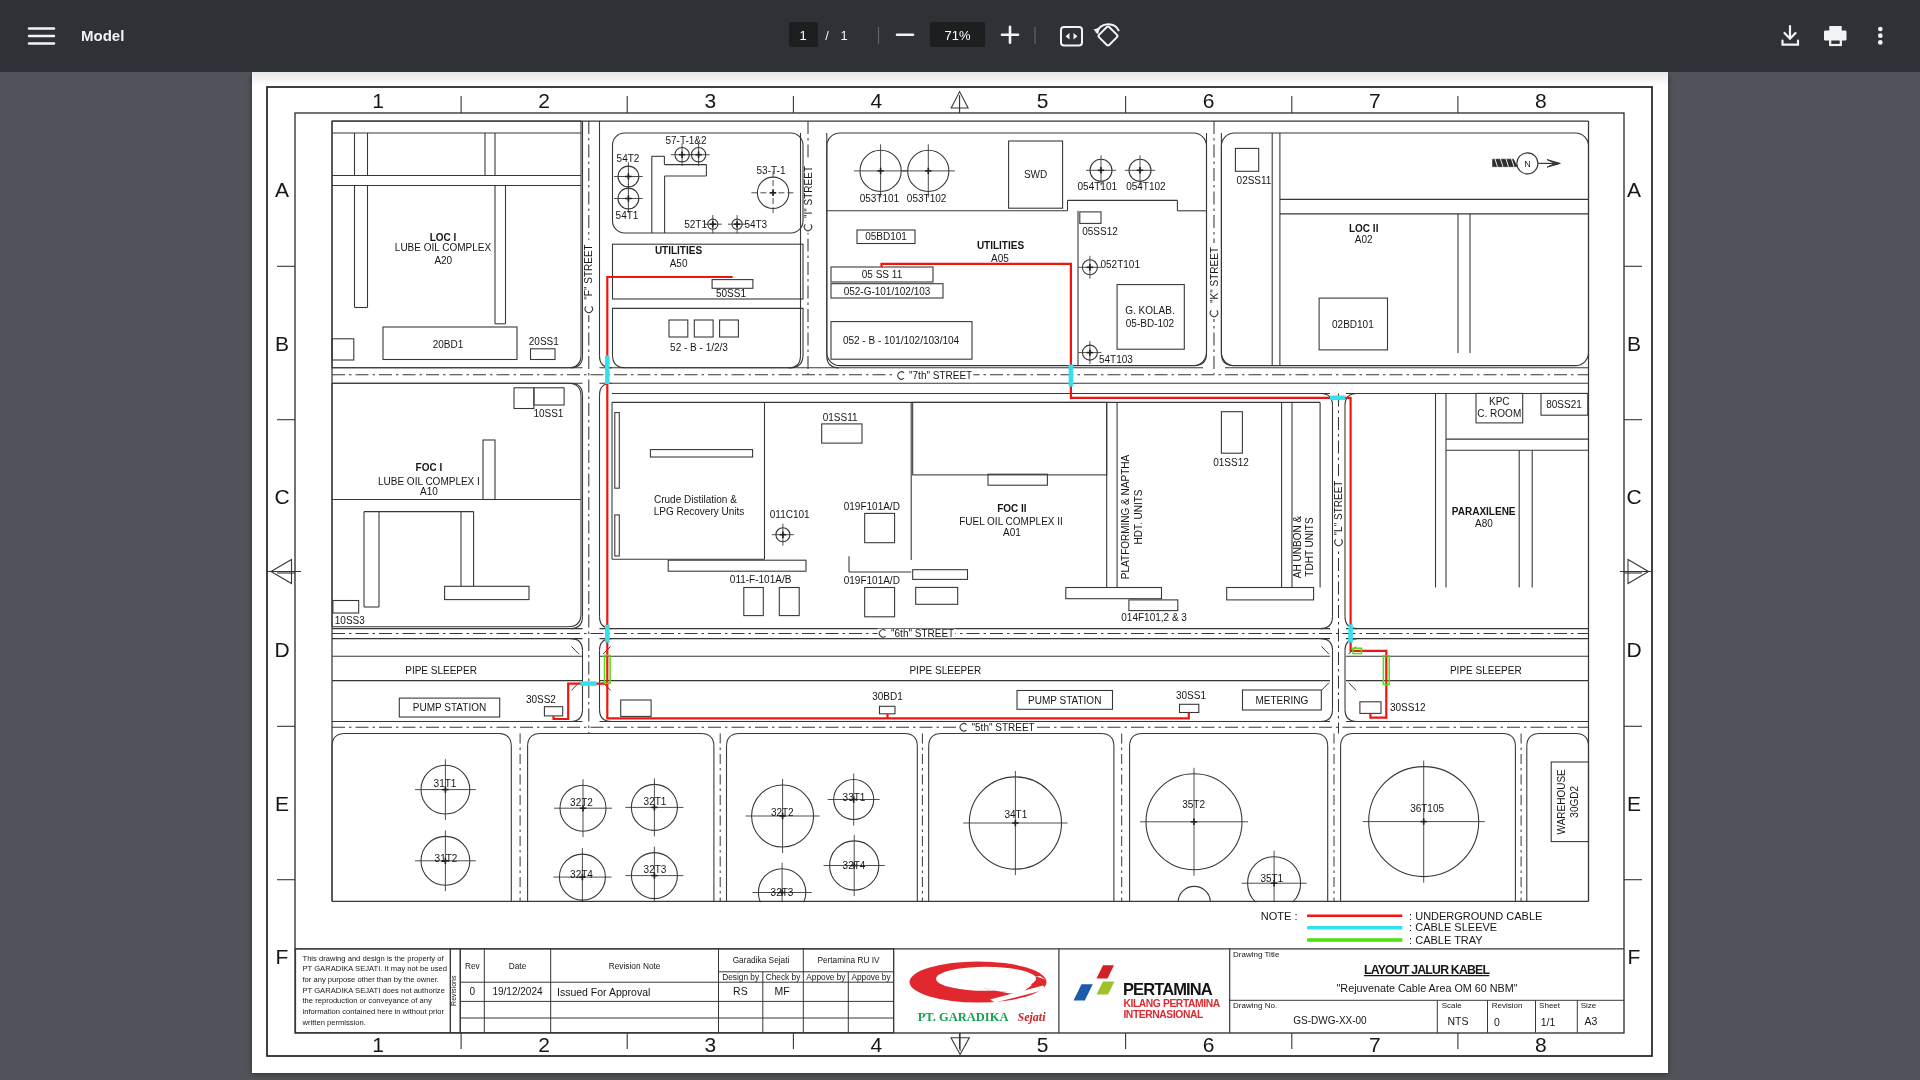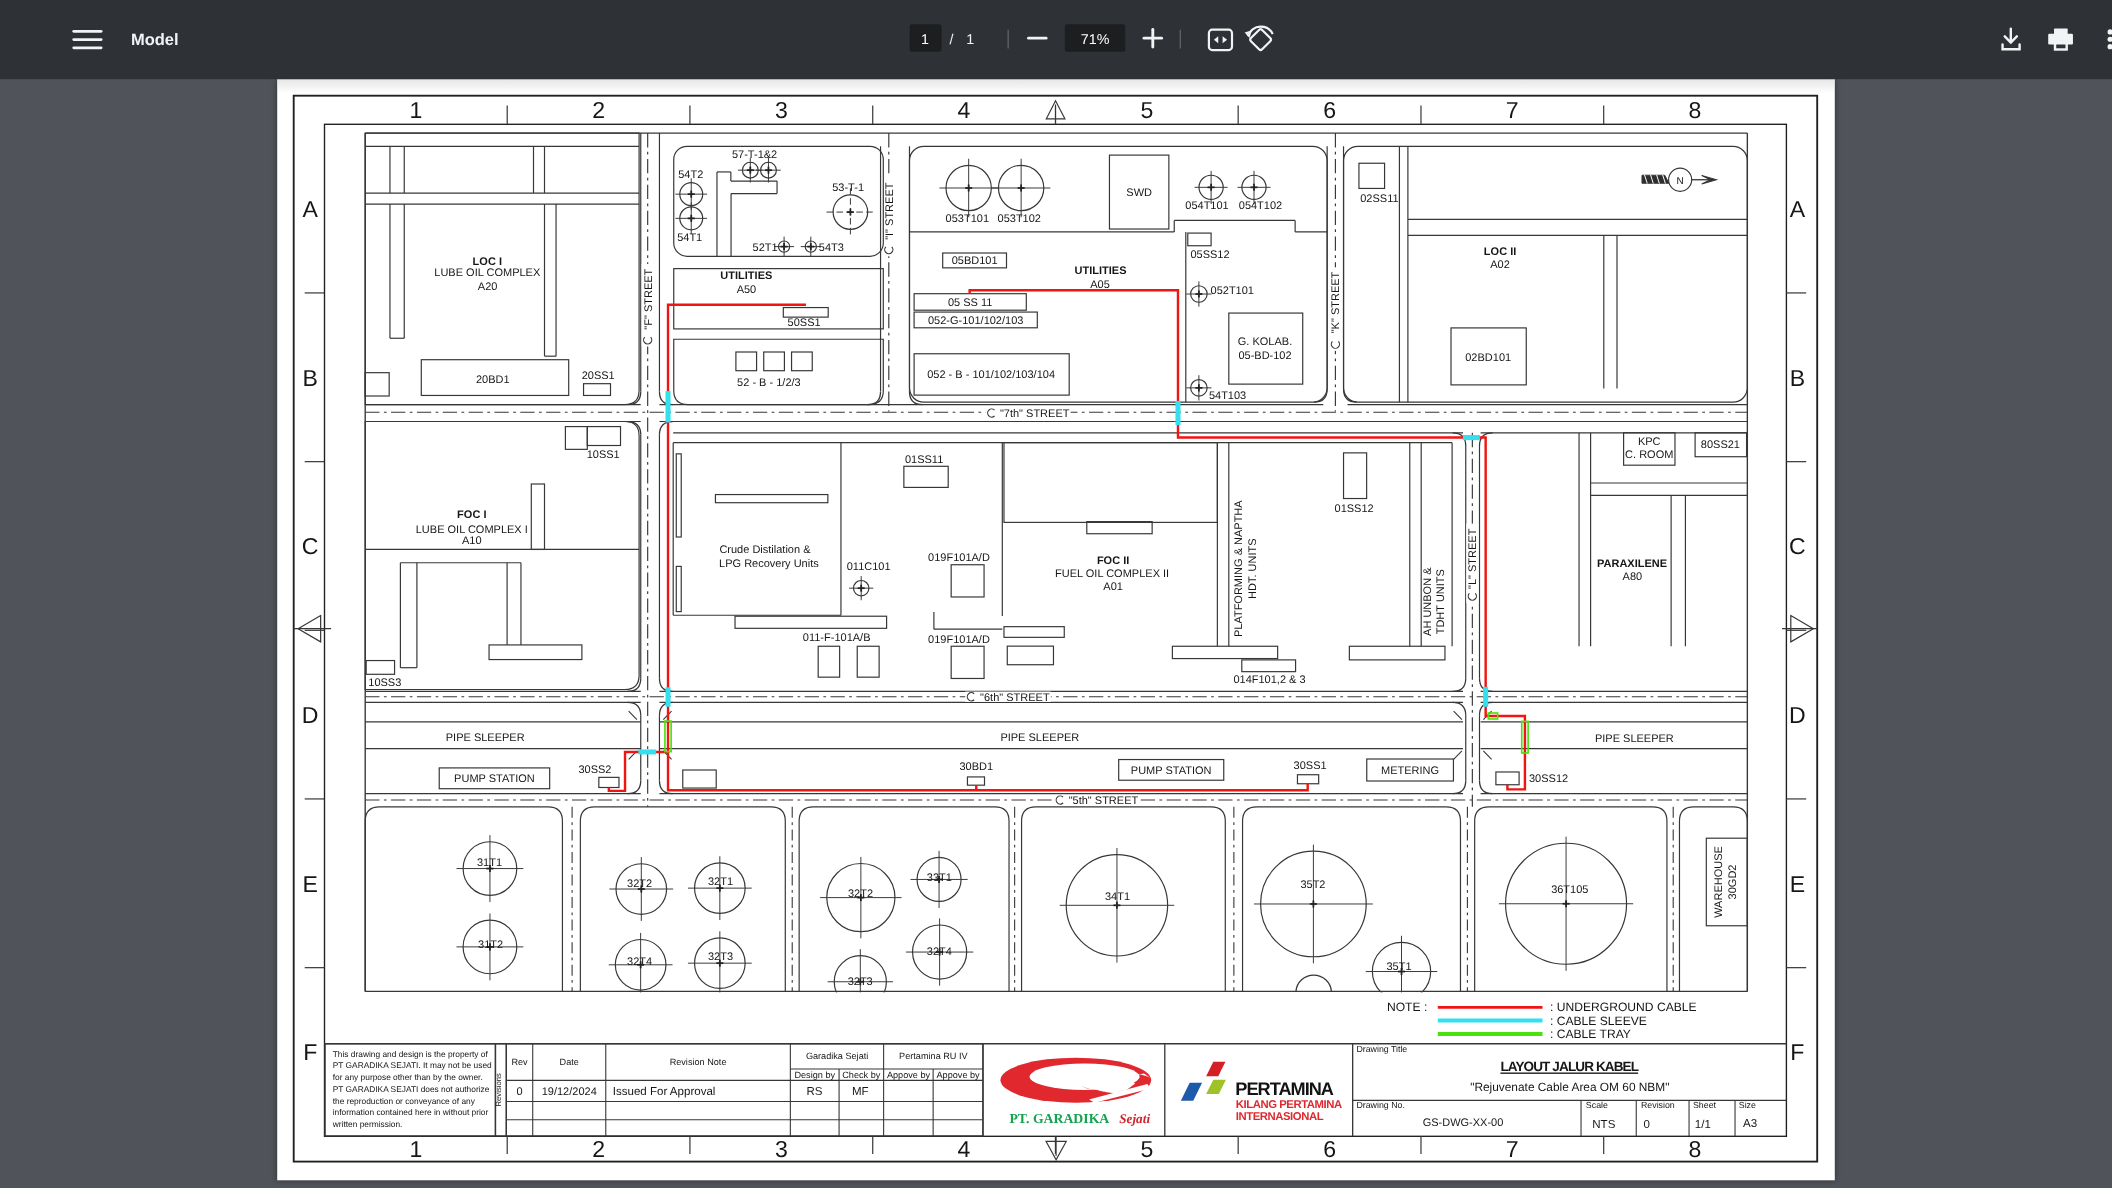--- a/index.html
+++ b/index.html
@@ -1,15 +1,15 @@
 <!DOCTYPE html>
 <html><head><meta charset="utf-8"><style>
 * { margin:0; padding:0; box-sizing:border-box; }
 body { width:1920px; height:1080px; background:#50545a; overflow:hidden; font-family:"Liberation Sans",sans-serif; position:relative; }
-#toolbar { position:absolute; left:0; top:0; width:1920px; height:72px; background:#2e3236; z-index:5;padding-left:38px; }
+#toolbar { position:absolute; left:0; top:0; width:1920px; height:72px; background:#2e3236; z-index:5; }
 #page { position:absolute; left:252px; top:72px; width:1416px; height:1001px; background:#fff; box-shadow:0 1px 5px rgba(0,0,0,0.45); }
 #pageshade { position:absolute; left:252px; top:72px; width:1416px; height:13px; background:linear-gradient(#cccccc,rgba(255,255,255,0)); opacity:.5; }
 </style></head>
 <body>
 <div id="page"></div>
 <div id="pageshade"></div>
 <svg width="1920" height="1080" viewBox="0 0 1920 1080" style="position:absolute;left:0;top:0;z-index:2">
 <g transform="translate(0,0)">
 <rect x="267.0" y="87.0" width="1385.0" height="969.0" stroke="#202020" stroke-width="1.7" fill="none"></rect>
 <rect x="295.0" y="113.0" width="1329.0" height="920.0" stroke="#202020" stroke-width="1.25" fill="none"></rect>

